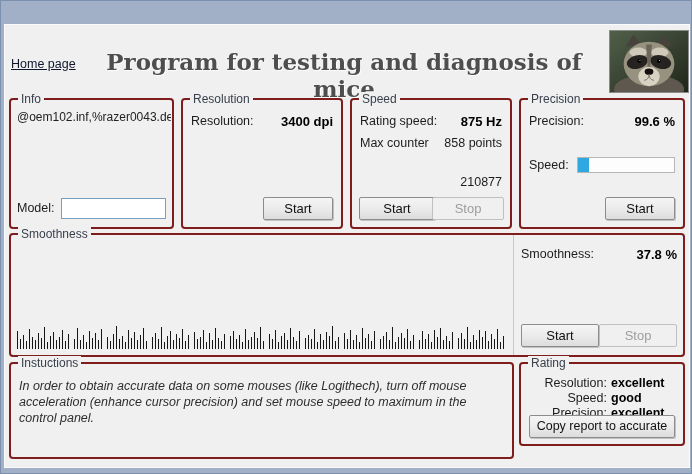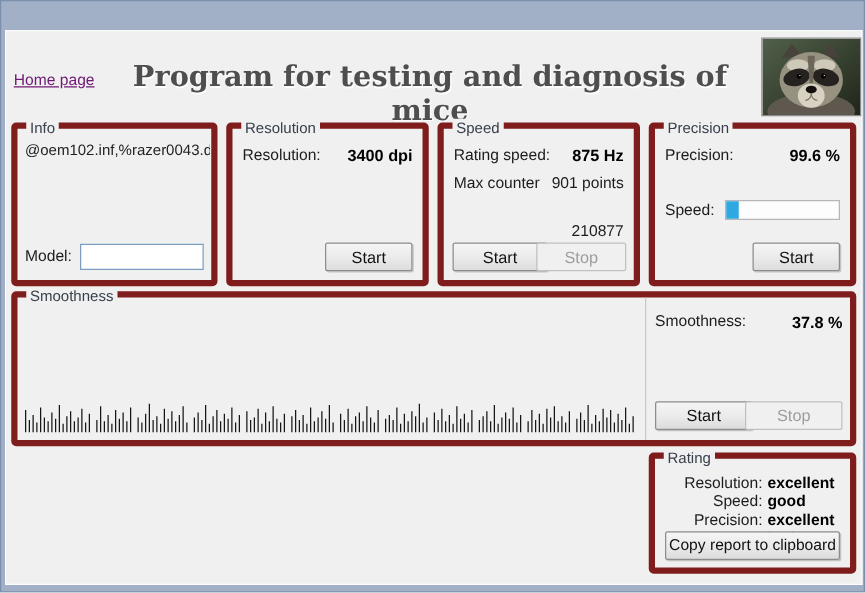--- a/index.html
+++ b/index.html
@@ -19,40 +19,40 @@
   .cap-min { right:80px; width:34px; }
   .cap-max { right:46px; width:34px; }
   .cap-close { right:0; width:46px; height:23px; background:#e05c5c; color:#fff; font-size:12px; }
   .glyph-min { width:10px; height:2px; background:#1c2b49; }
   .glyph-max { width:10px; height:9px; border:1px solid #1c2b49; }
   
   .client {
     position:absolute; left:3px; top:23px; width:686px; height:444px;
     background:#f0f0f0; box-shadow: inset 0 0 0 1px #fafbfd;
   }
-  .home-link { position:absolute; left:7px; top:33px; font-size:12.5px; color:#701a75; text-decoration:underline; cursor:pointer; }
+  .home-link { position:absolute; left:7px; top:33px; font-size:12.5px; color:#0f172a; text-decoration:underline; cursor:pointer; }
   .tagline {
     position:absolute; left:100px; top:24px; width:480px; text-align:center;
     font-family:"DejaVu Serif", serif; font-weight:bold; font-size:23px;
     color:#4e4e4e; text-shadow:1px 1px 0 rgba(255,255,255,.85);
   }
   .raccoon { position:absolute; left:605px; top:6px; width:80px; height:63px; border:1px solid #8a8a8a; }
   
-  .group { position:absolute; border:5px solid #7f1d1d; border-radius:4px;padding-left:36px; }
+  .group { position:absolute; border:2px solid #7f1d1d; border-radius:4px;padding-left:36px; }
   .group > .legend {
     position:absolute; top:-8px; left:7px; padding:0 3px; background:#f0f0f0;
     font-size:12px; color:#39404c; white-space:nowrap;
   }
   .g-info       { left:5px;   top:74px;  width:165px; height:131px; }
   .g-resolution { left:177px; top:74px;  width:162px; height:131px; }
   .g-speed      { left:346px; top:74px;  width:162px; height:131px; }
   .g-precision  { left:515px; top:74px;  width:166px; height:131px; }
   .g-smoothness { left:5px;   top:209px; width:676px; height:124px; }
   .g-instructions { left:5px; top:338px; width:505px; height:97px; }
-  .g-rating     { left:515px; top:338px; width:166px; height:97px; }
+  .g-rating     { left:515px; top:338px; width:166px; height:84px; }
   
   .kv { position:absolute; left:8px; right:8px; height:16px; font-size:12.5px; color:#1c1c1c; }
   .kv .val { position:absolute; right:0; top:0; }
   .bold { font-weight:bold; font-size:13px; color:#000; }
   
   .btn {
     position:absolute; height:23px; border:1px solid #8c8c8c; border-radius:2px;
     background:linear-gradient(to bottom,#f5f5f5,#eaeaea 55%,#dcdcdc);
     font-size:13px; color:#111; text-align:center; line-height:21px;
     box-shadow:1px 1px 0 rgba(110,110,110,.35); cursor:pointer;
@@ -137,21 +137,21 @@
     </div>
 
     <div class="group g-speed">
       <span class="legend">Speed</span>
       <div class="kv" style="top:14px;">
         <span>Rating speed:</span>
         <span class="val bold">875 Hz</span>
       </div>
       <div class="kv" style="top:36px;">
         <span>Max counter</span>
-        <span class="val">901 points</span>
+        <span class="val">858 points</span>
       </div>
       <div class="kv" style="top:75px;">
         <span class="val">210877</span>
       </div>
       <div class="btn" style="left:7px; bottom:7px; width:76px;">Start</div>
       <div class="btn disabled" style="right:6px; bottom:7px; width:72px;">Stop</div>
     </div>
 
     <div class="group g-precision">
       <span class="legend">Precision</span>
@@ -339,30 +339,34 @@
       <div class="sm-panel">
         <div class="sm-kv">
           <span>Smoothness:</span>
           <span class="val bold">37.8 %</span>
         </div>
         <div class="btn" style="left:0; bottom:0; width:78px;">Start</div>
         <div class="btn disabled" style="right:0; bottom:0; width:78px;">Stop</div>
       </div>
     </div>
 
+    <div class="group g-instructions">
+      <span class="legend">Instuctions</span>
+      <div class="instr-text">In order to obtain accurate data on some mouses (like Logithech), turn off mouse acceleration (enhance cursor precision) and set mouse speed to maximum in the control panel.</div>
+    </div>
 
     <div class="group g-rating">
       <span class="legend">Rating</span>
       <div class="rating-grid">
         <span class="rl">Resolution:</span>
         <span class="rv">excellent</span>
         <span class="rl">Speed:</span>
         <span class="rv">good</span>
         <span class="rl">Precision:</span>
         <span class="rv">excellent</span>
         <span class="rl">Smoothness:</span>
         <span class="rv">bad</span>
       </div>
-      <div class="btn" style="left:8px; right:8px; bottom:6px; font-size:12.5px;">Copy report to clipboard</div>
+      <div class="btn" style="left:8px; right:8px; bottom:6px; font-size:12.5px;">Copy report to accurate</div>
     </div>
 
   </div>
 </div>
 
 </body></html>

